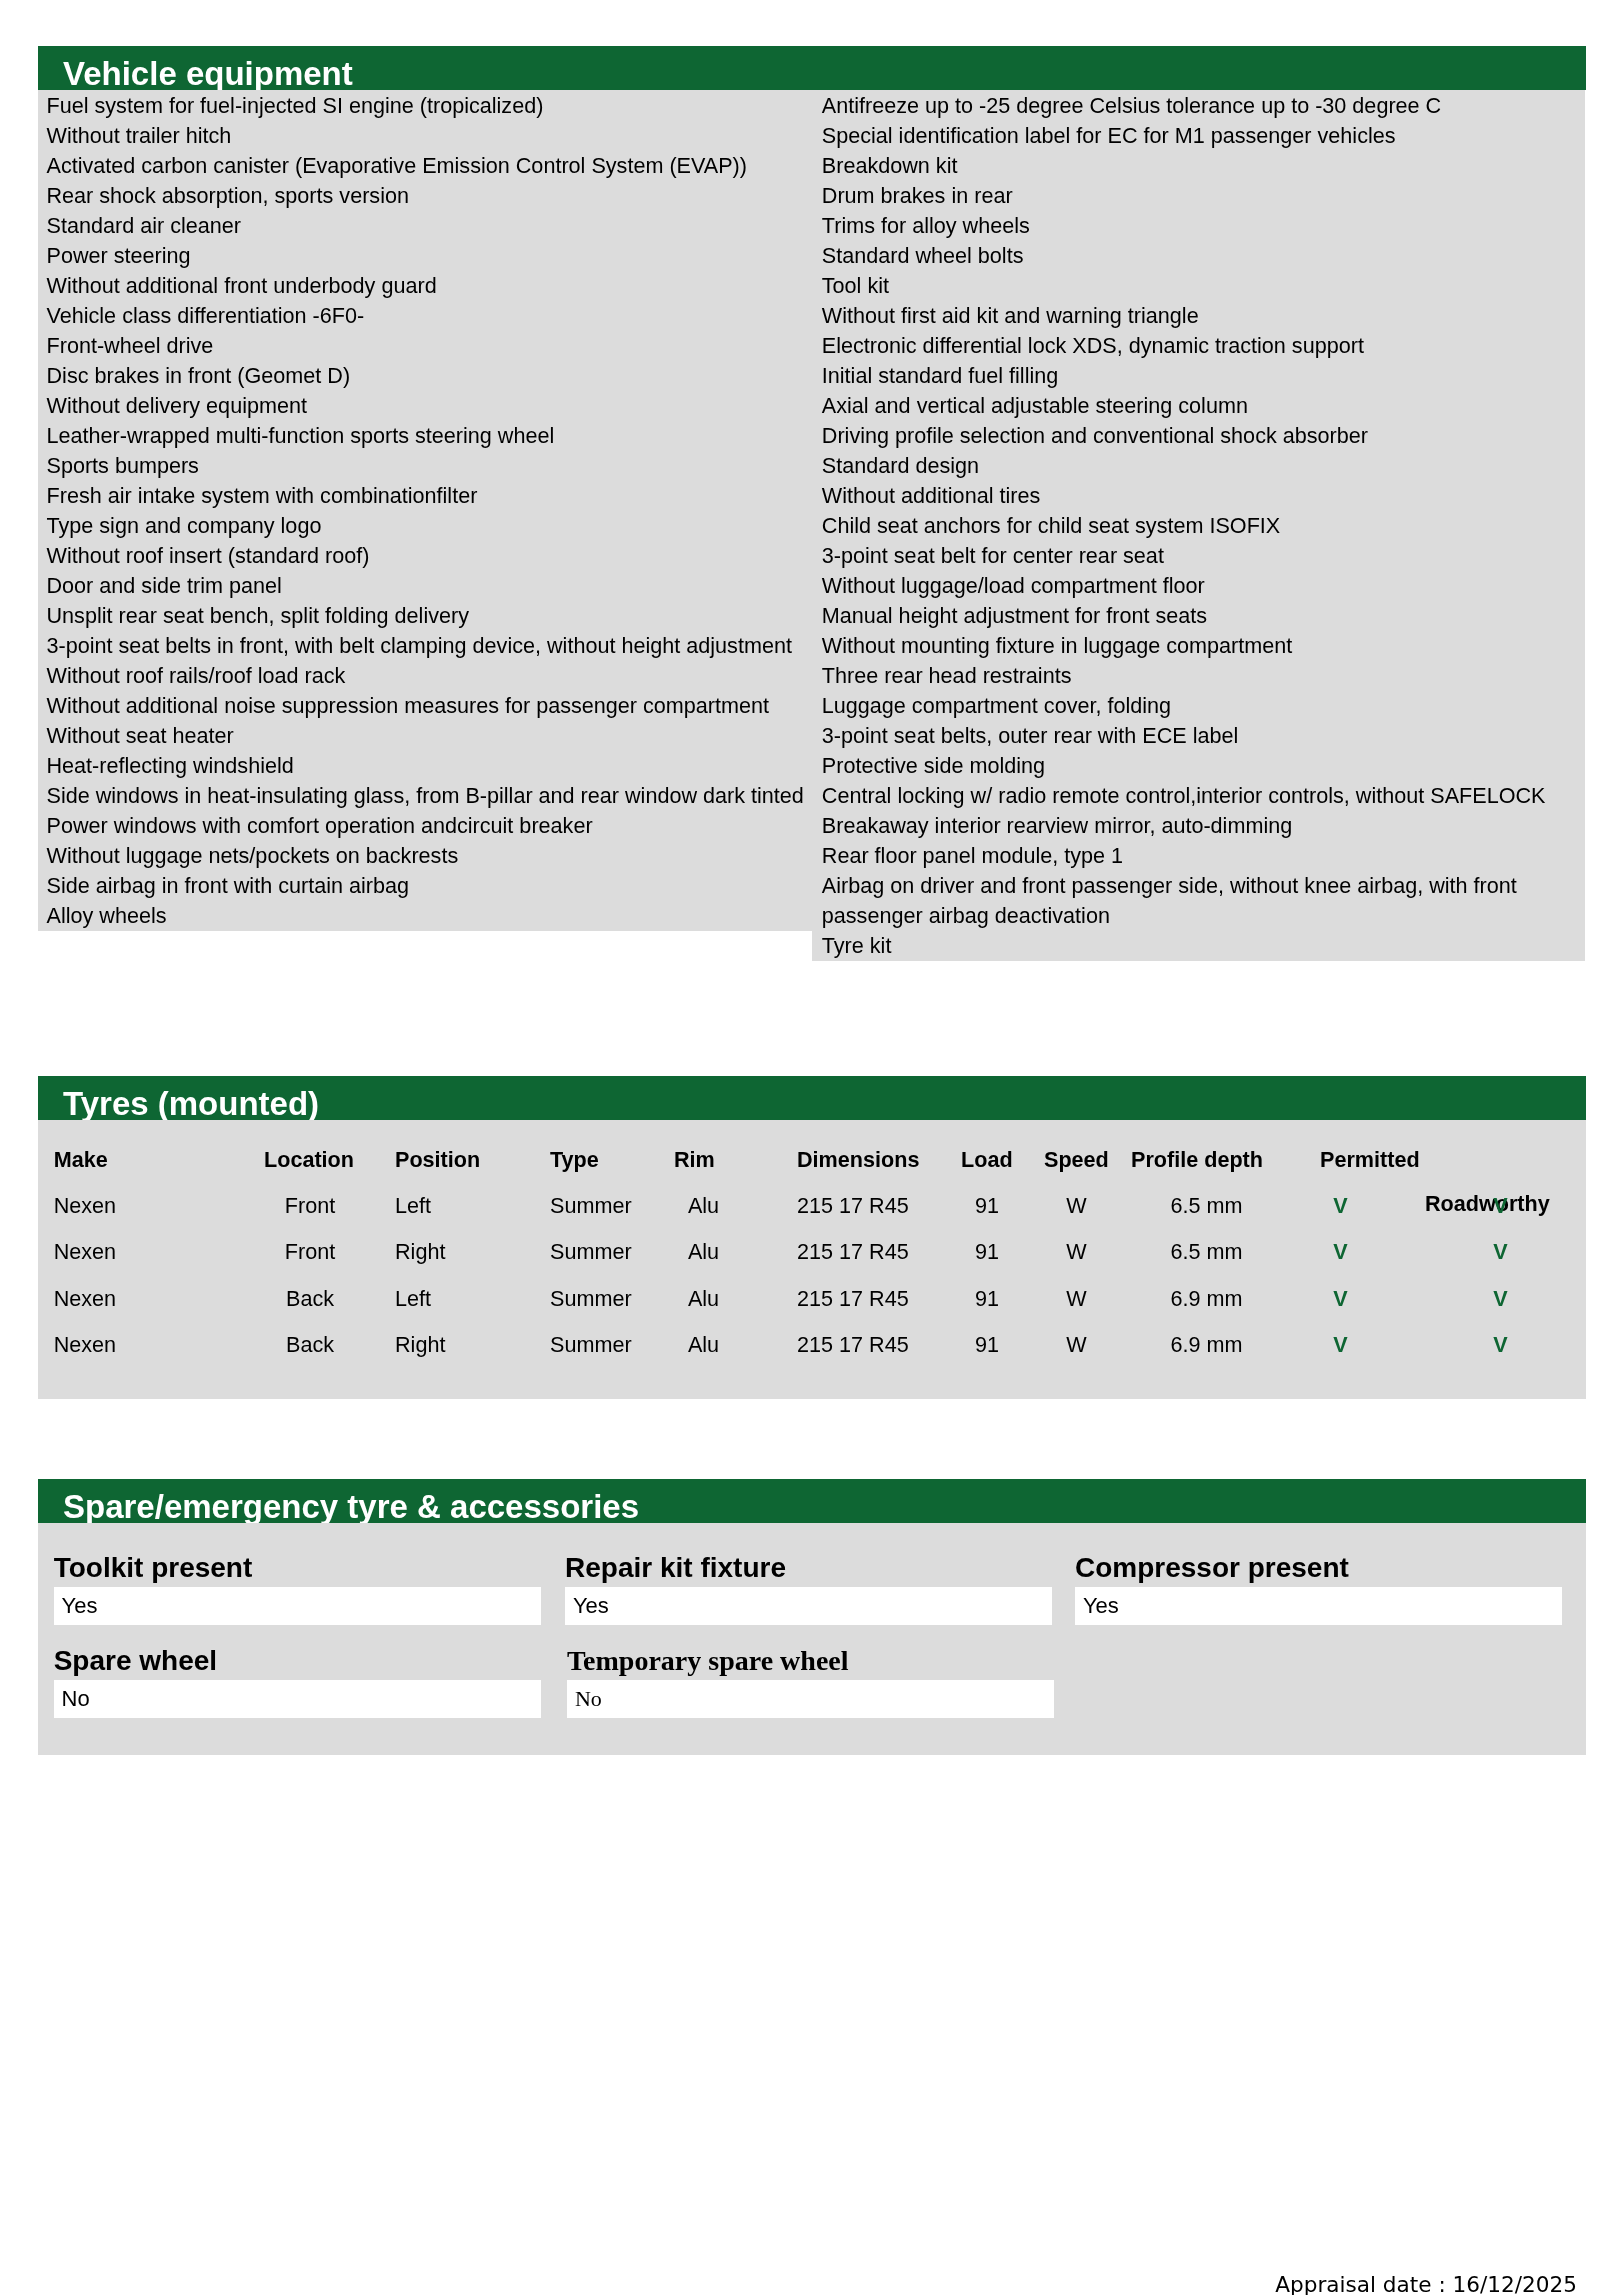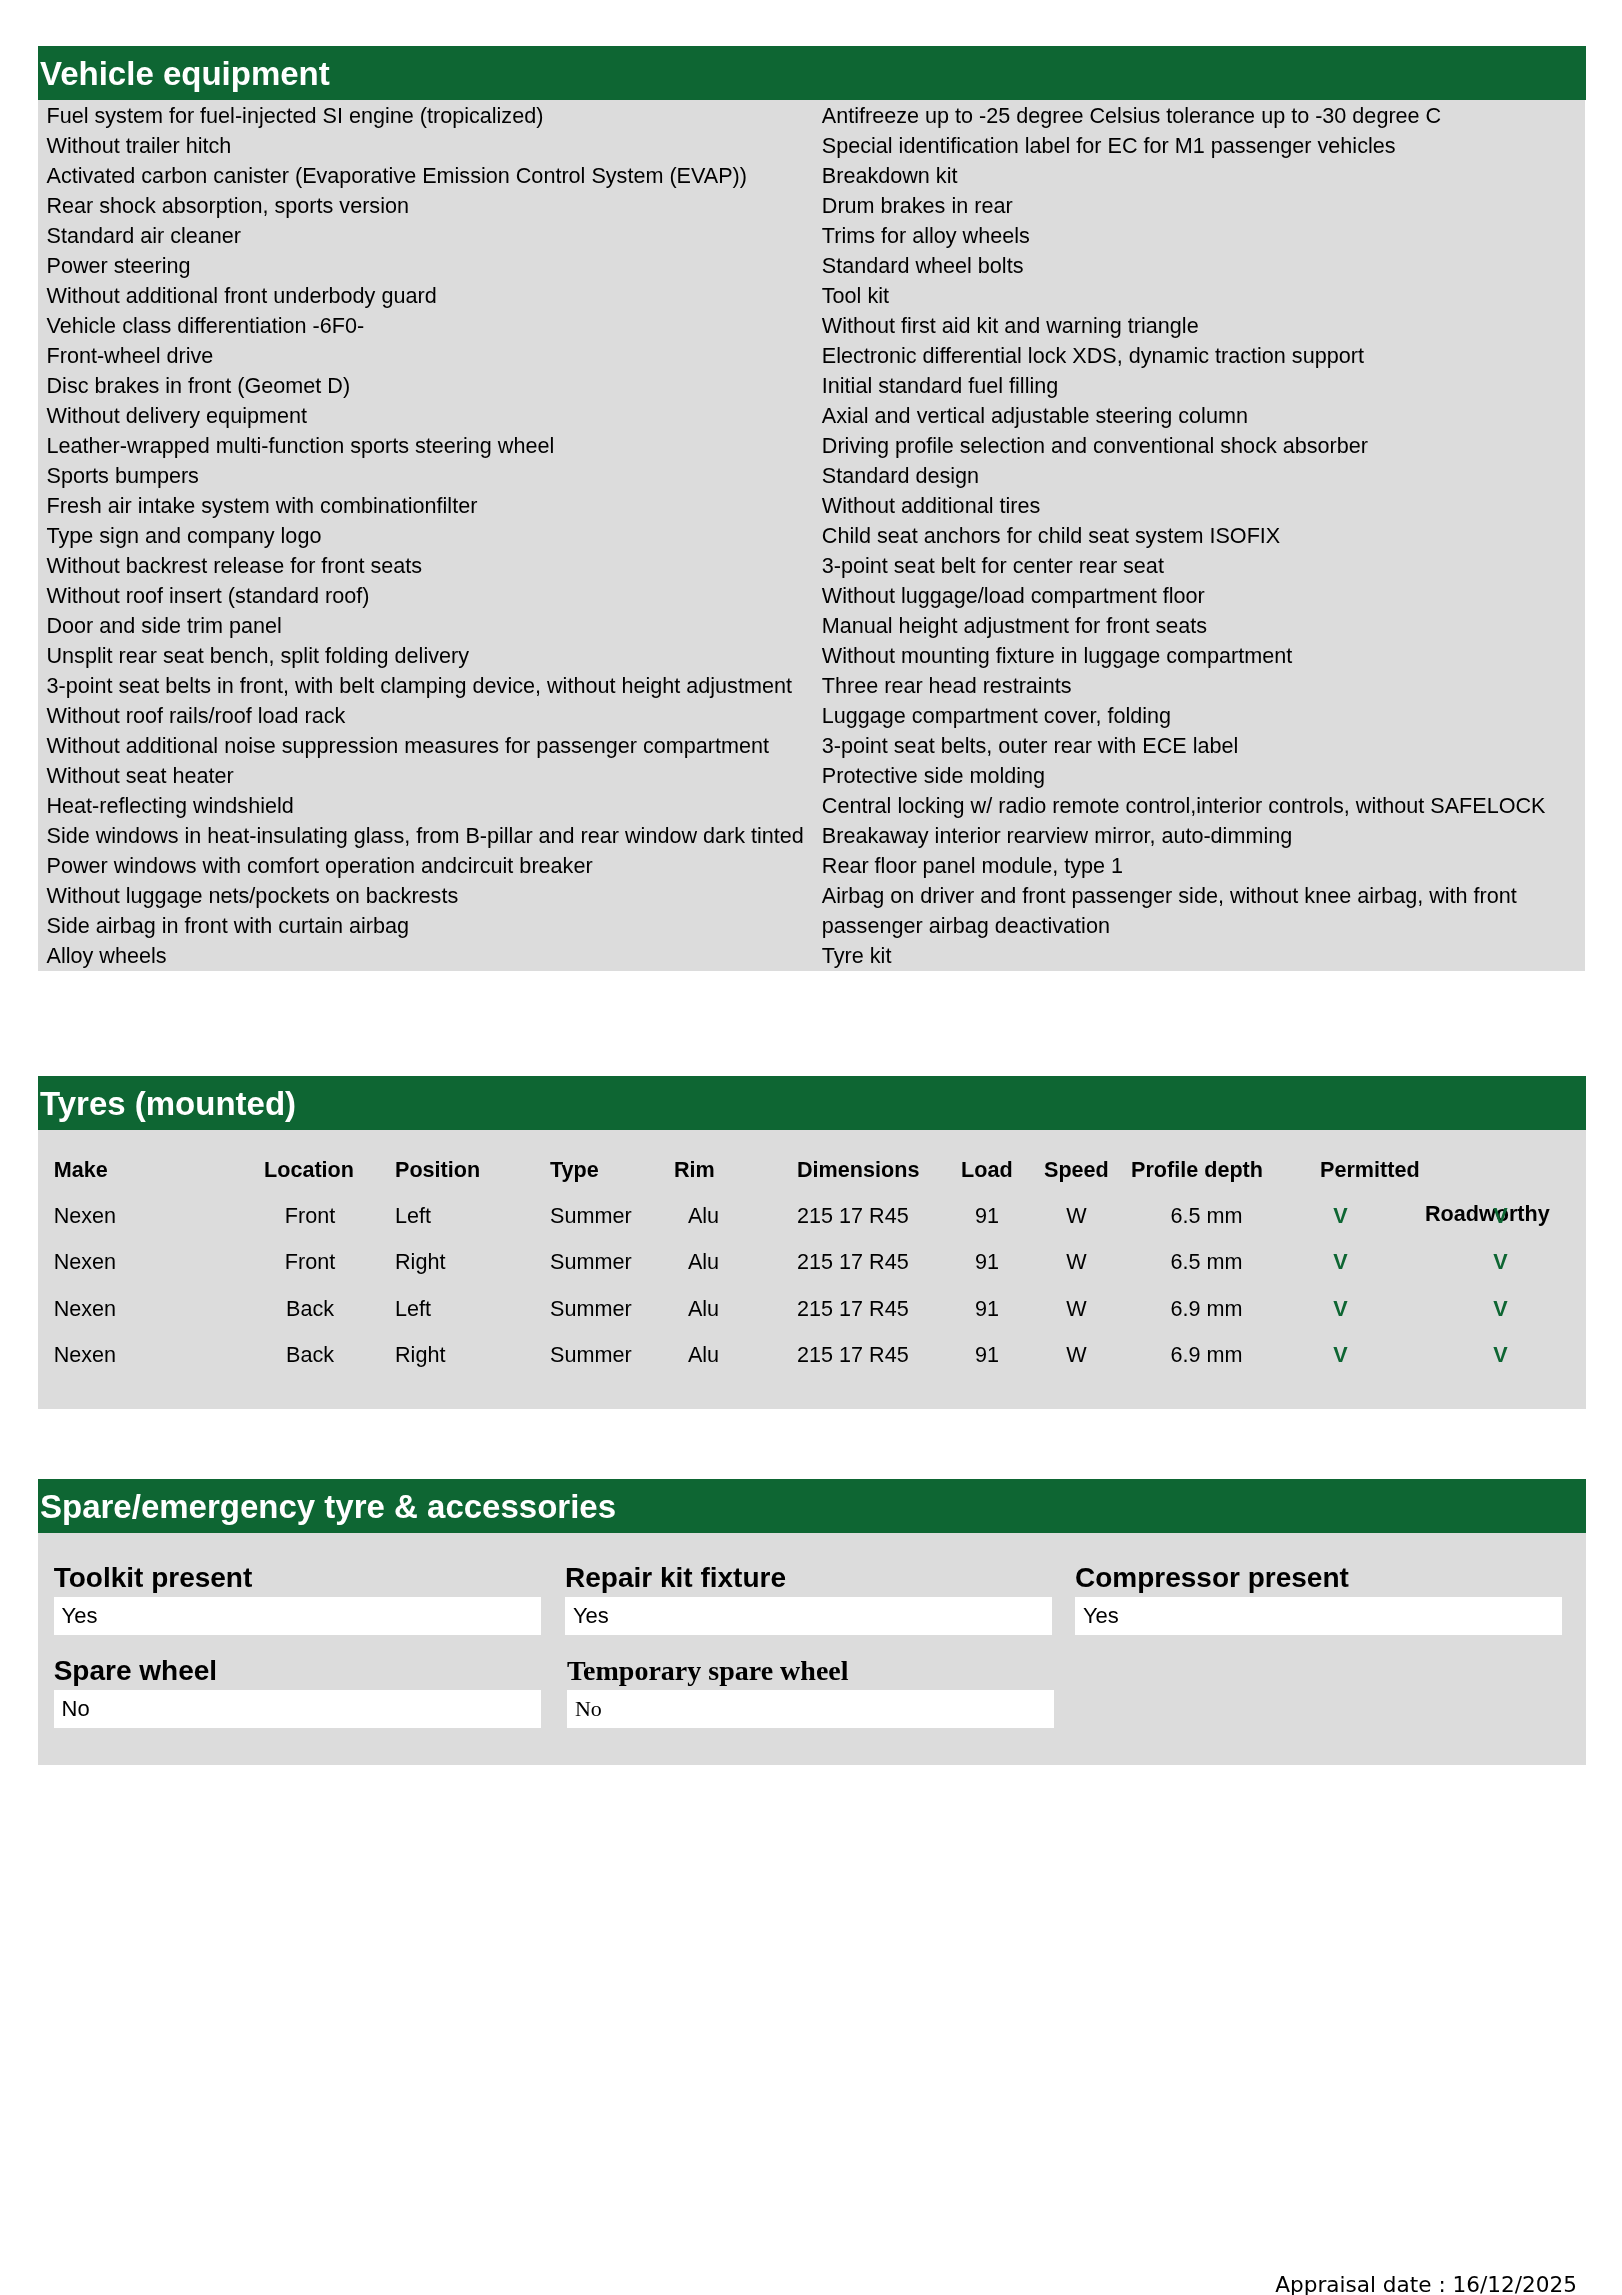--- a/index.html
+++ b/index.html
@@ -3,21 +3,21 @@
 <meta charset="utf-8">
 <style>
   html, body { margin: 0; padding: 0; background: #ffffff; }
   body {
     width: 1623px; height: 2295px; position: relative; overflow: hidden;
     font-family: "Liberation Sans", sans-serif; color: #000;
   }
   .section { position: absolute; left: 38px; width: 1548px; }
   .section-header {
     background: #0e6633; color: #fff; font-weight: bold;
-    font-size: 33px; height: 54px; line-height: 55px; padding-left: 2px;
+    font-size: 33px; height: 44px; line-height: 55px; padding-left: 25px;
     box-sizing: border-box;
   }
   
   #equipment { top: 46px; }
   .equip-cols { display: flex; align-items: flex-start; }
   .equip-col { background: #dcdcdc; box-sizing: border-box; padding: 1.3px 0 0 8.5px; }
   .equip-col.left { width: 774px; }
   .equip-col.right { width: 773px; padding-left: 9.8px; }
   .equip-item { font-size: 21.6px; line-height: 30px; padding-right: 6.5px; }
   
@@ -56,21 +56,20 @@
         <div class="equip-item">Power steering</div>
         <div class="equip-item">Without additional front underbody guard</div>
         <div class="equip-item">Vehicle class differentiation -6F0-</div>
         <div class="equip-item">Front-wheel drive</div>
         <div class="equip-item">Disc brakes in front (Geomet D)</div>
         <div class="equip-item">Without delivery equipment</div>
         <div class="equip-item">Leather-wrapped multi-function sports steering wheel</div>
         <div class="equip-item">Sports bumpers</div>
         <div class="equip-item">Fresh air intake system with combinationfilter</div>
         <div class="equip-item">Type sign and company logo</div>
-        <div class="equip-item">Without backrest release for front seats</div>
         <div class="equip-item">Without roof insert (standard roof)</div>
         <div class="equip-item">Door and side trim panel</div>
         <div class="equip-item">Unsplit rear seat bench, split folding delivery</div>
         <div class="equip-item">3-point seat belts in front, with belt clamping device, without height adjustment</div>
         <div class="equip-item">Without roof rails/roof load rack</div>
         <div class="equip-item">Without additional noise suppression measures for passenger compartment</div>
         <div class="equip-item">Without seat heater</div>
         <div class="equip-item">Heat-reflecting windshield</div>
         <div class="equip-item">Side windows in heat-insulating glass, from B-pillar and rear window dark tinted</div>
         <div class="equip-item">Power windows with comfort operation andcircuit breaker</div>

